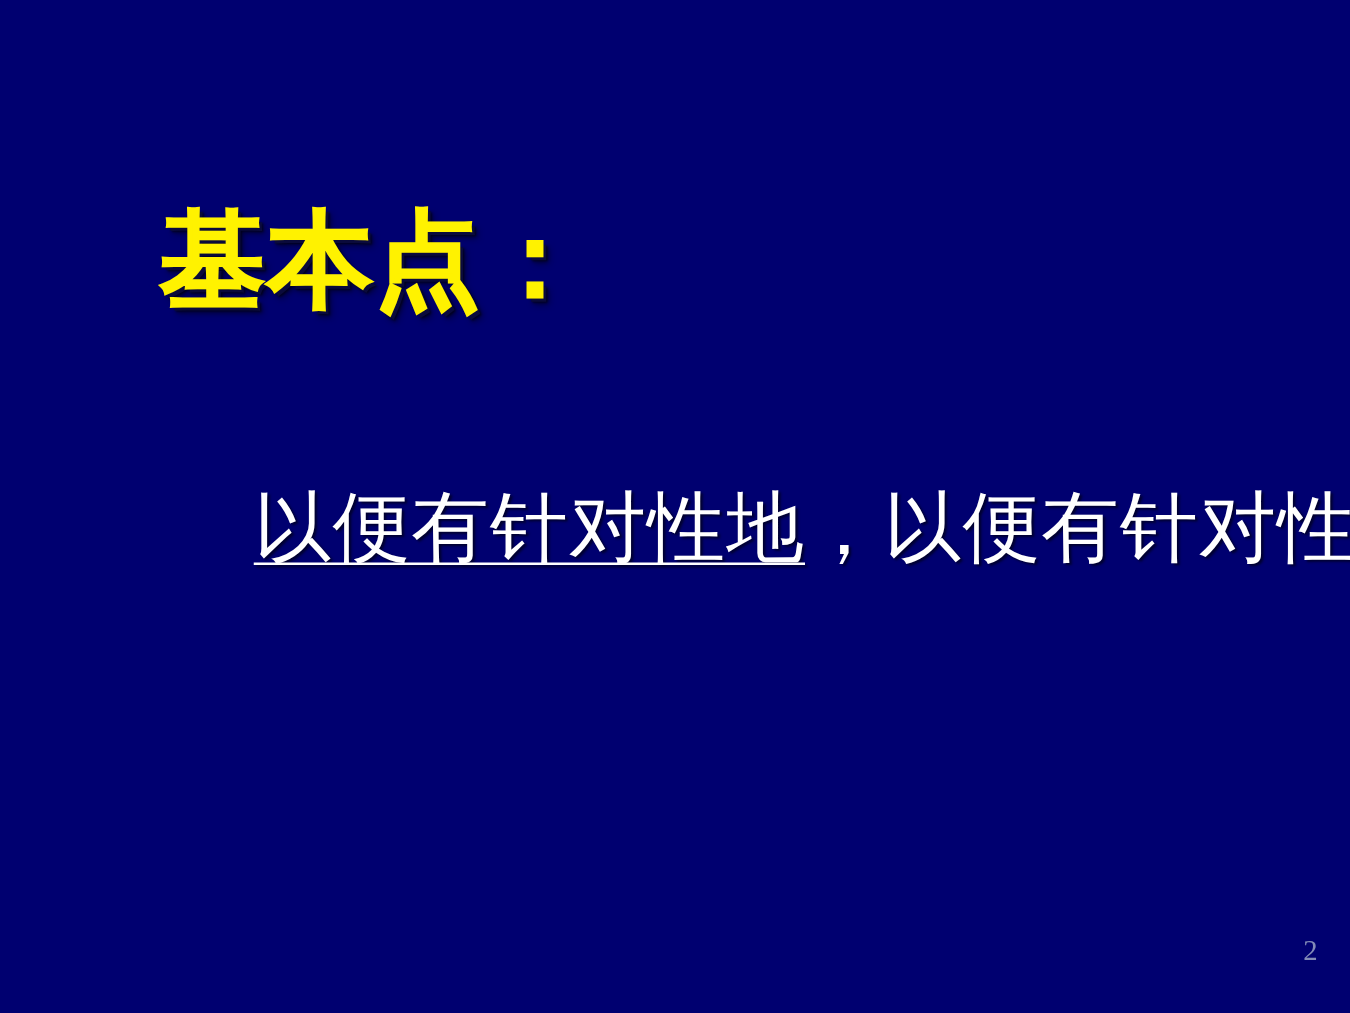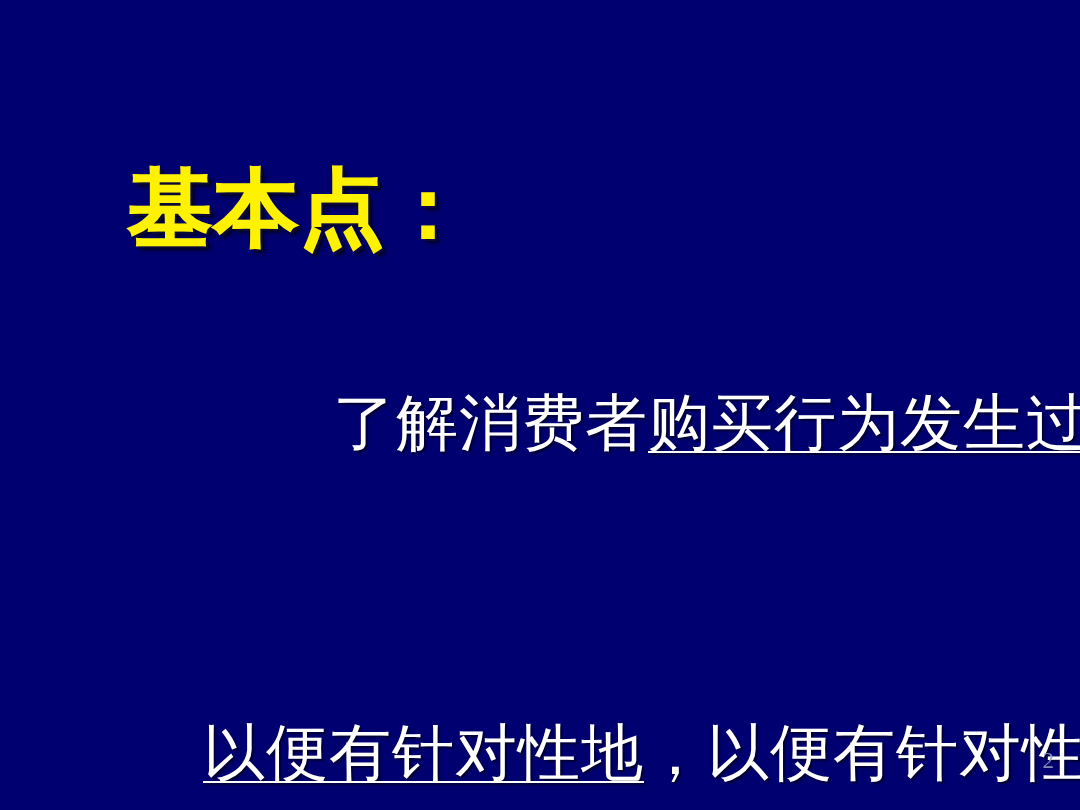--- a/index.html
+++ b/index.html
@@ -86,23 +86,20 @@
 <body>
 
 <div id="slide">
 
   <div id="title-block">
     <div id="title-text">基本点：</div>
   </div>
 
   <div id="body-block">
 
-    <div class="body-line">
-      <span class="indent"></span><span>了解消费者</span><span class="u">购买行为发生过</span>
-    </div>
 
     <div class="body-line">
       <span class="u">以便有针对性地</span><span>，以便有针对性地</span>
     </div>
 
   </div>
 
   <div id="page-number">2</div>
 
 </div>

